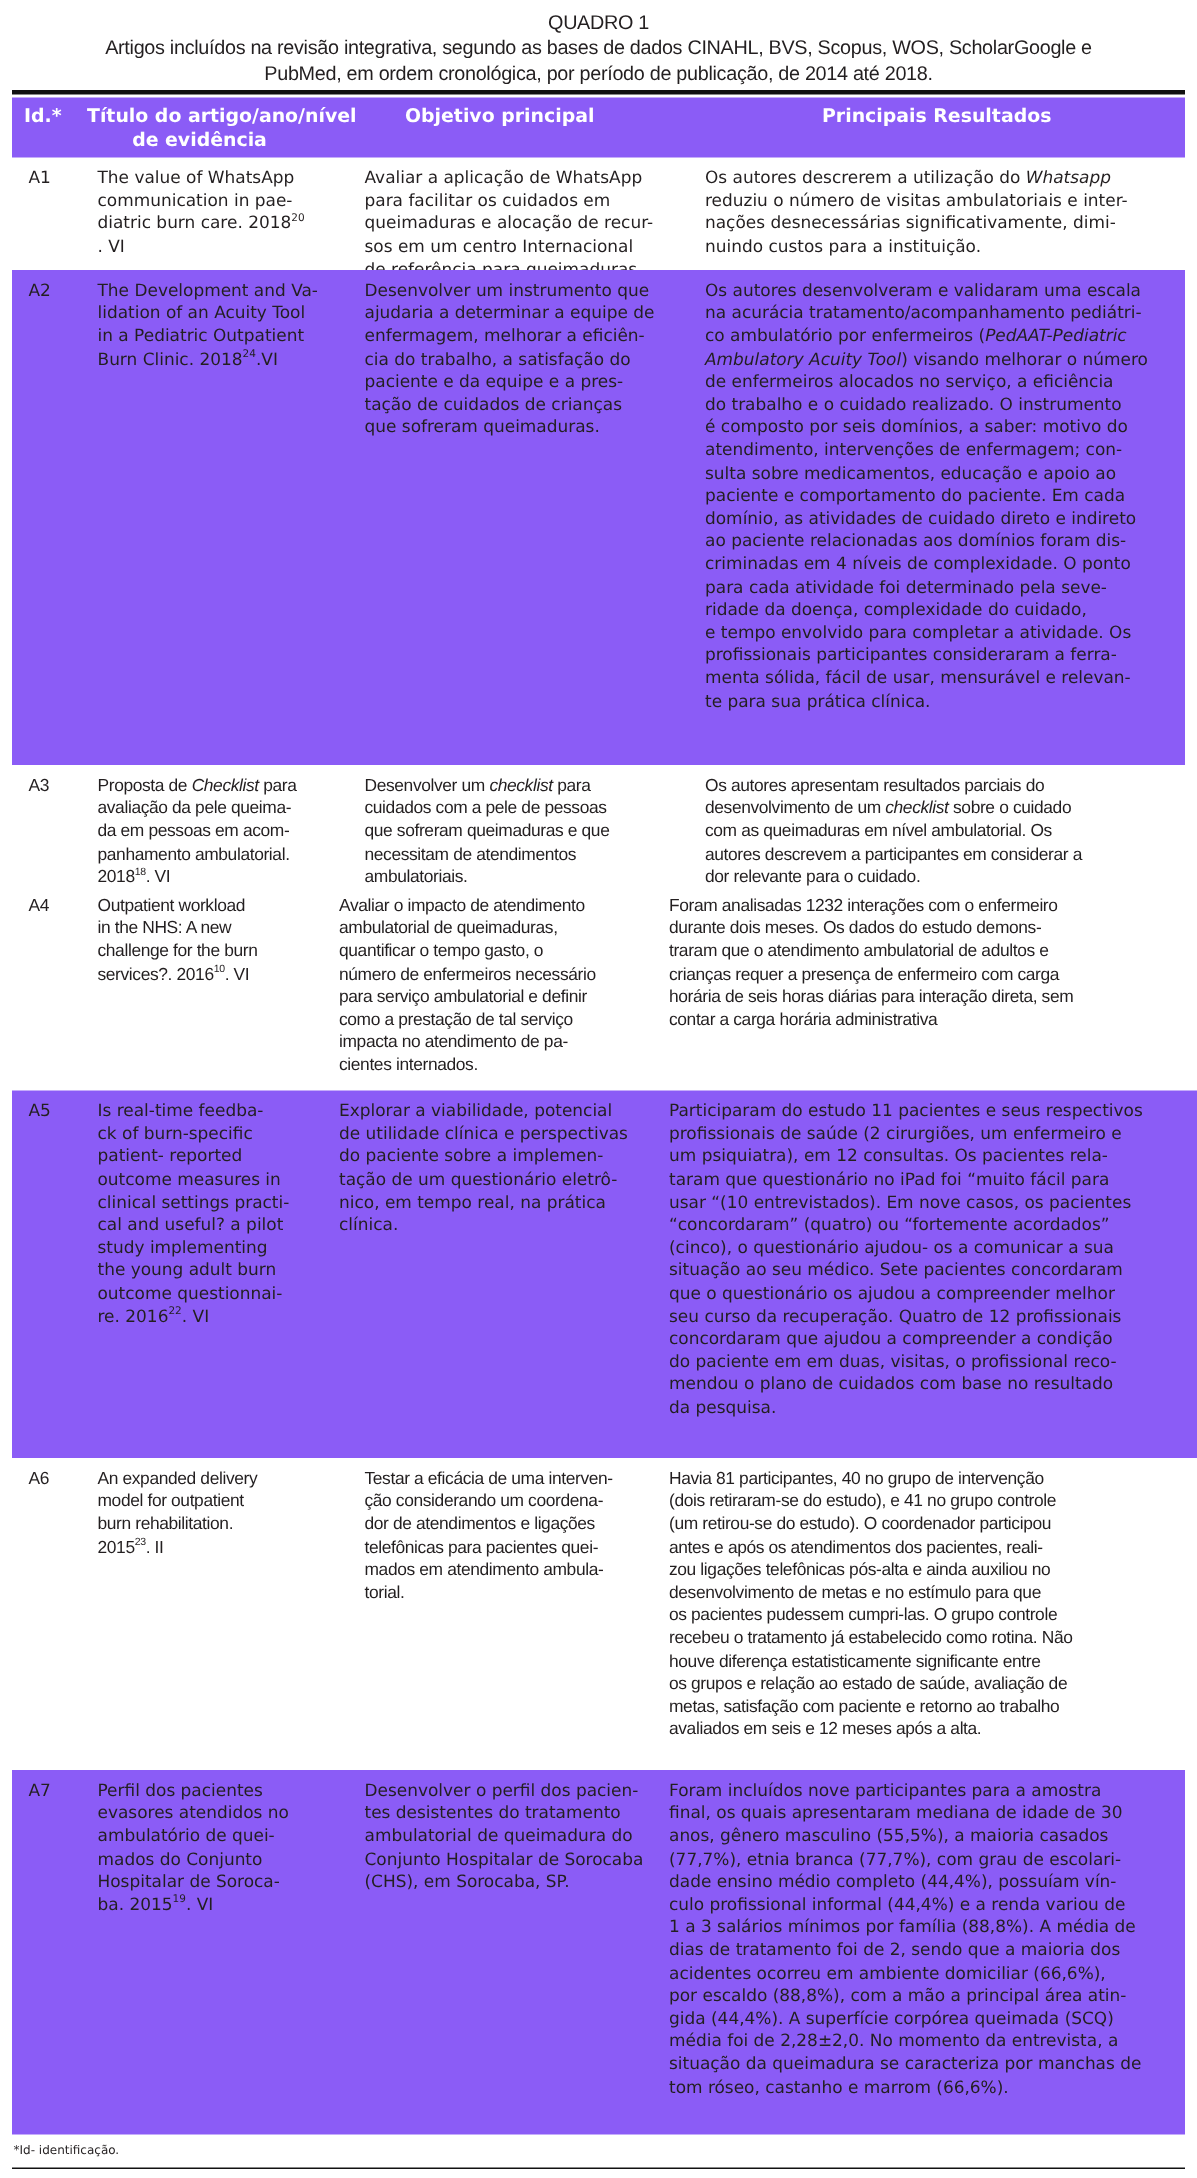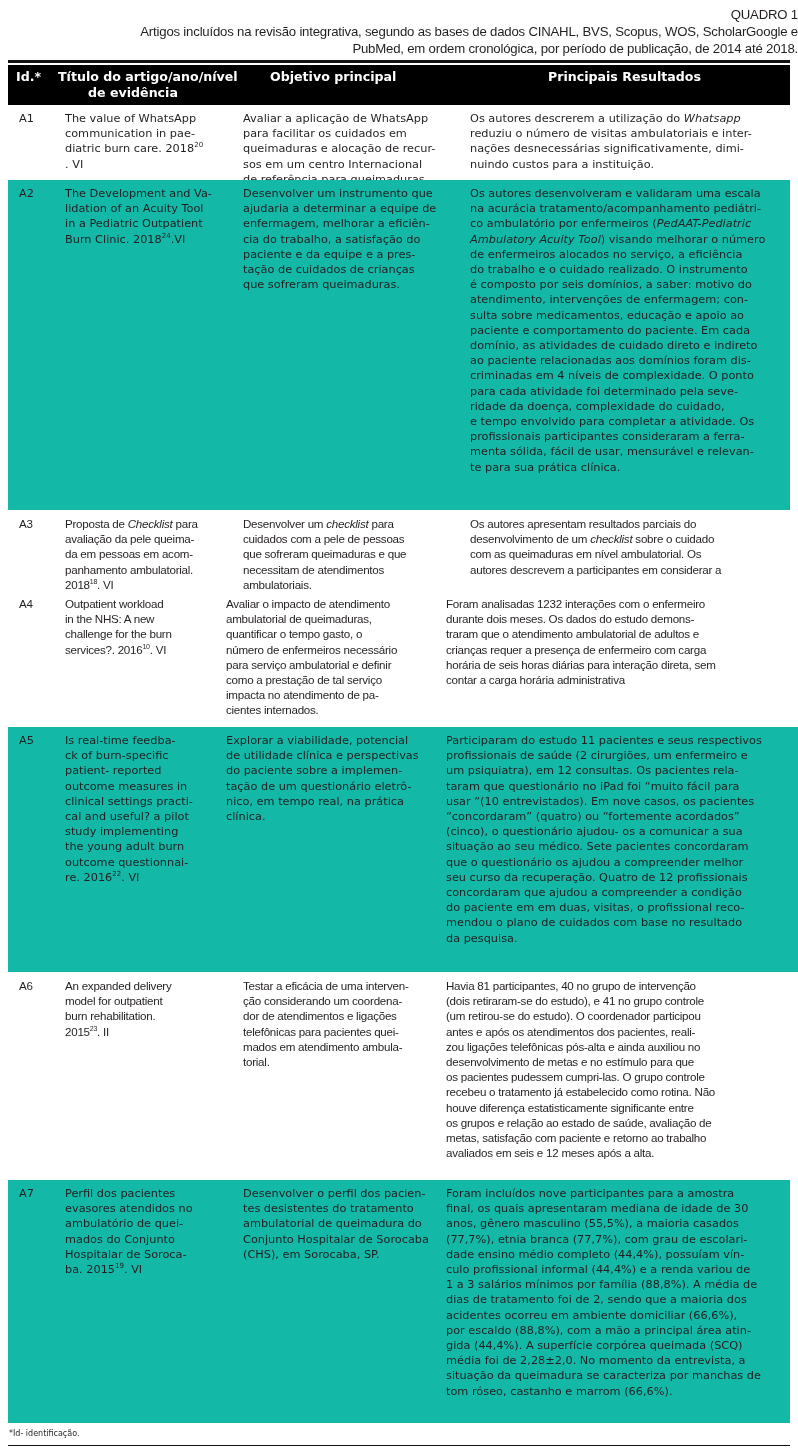--- a/index.html
+++ b/index.html
@@ -1,28 +1,28 @@
 <!DOCTYPE html>
 <html><head>
 <meta charset="utf-8">
 <style>
   html, body { margin: 0; padding: 0; background: #ffffff; }
   body { width: 798px; height: 1452px; position: relative; overflow: hidden;
          font-family: "DejaVu Sans", sans-serif; color: #231f20; }
-  .caption { position: absolute; left: 0; top: 6px; width: 798px; text-align: right;
+  .caption { position: absolute; left: 0; top: 6px; width: 798px; text-align: center;
              font-family: "Liberation Sans Narrow", "Liberation Sans", sans-serif;
              font-size: 13.2px; line-height: 17px; letter-spacing: -0.2px; }
   .caption .cap-label { display: block; }
   .top-rule { position: absolute; left: 8px; width: 782px; top: 60px; height: 3px; background: #111; }
   .header { position: absolute; left: 8px; width: 782px; top: 65px; height: 40px;
-            background: #000000; color: #ffffff; font-weight: bold; font-size: 12.6px; }
+            background: #8b5cf6; color: #ffffff; font-weight: bold; font-size: 12.6px; }
   .header .h { position: absolute; top: 4px; line-height: 16px; }
   .rows { position: absolute; left: 8px; width: 782px; top: 105px; }
   .row { position: absolute; left: 0; width: 782px; font-size: 11.3px; line-height: 15.2px; }
-  .row.shaded { background: #14b8a6; }
+  .row.shaded { background: #8b5cf6; }
   .row.narrow { font-family: "Liberation Sans", sans-serif; font-size: 11.6px; line-height: 15.2px;
                 letter-spacing: -0.25px; }
   .cell { position: absolute; top: 6px; }
   .c-id { left: 11px; width: 40px; }
   .c-title { left: 57px; width: 175px; }
   .c-obj { left: 235px; width: 200px; }
   .c-res { left: 462px; width: 316px; }
   .row.a4 .c-obj { left: 218px; width: 215px; }
   .row.a4 .c-res { left: 438px; width: 335px; }
   .row.a5 .c-obj { left: 218px; width: 212px; }
@@ -135,20 +135,21 @@
         <span class="line">cuidados com a pele de pessoas</span>
         <span class="line">que sofreram queimaduras e que</span>
         <span class="line">necessitam de atendimentos</span>
         <span class="line">ambulatoriais.</span>
       </div>
       <div class="cell c-res">
         <span class="line">Os  autores  apresentam  resultados  parciais  do</span>
         <span class="line">desenvolvimento de um <i>checklist</i> sobre o cuidado</span>
         <span class="line">com as  queimaduras  em nível  ambulatorial.  Os</span>
         <span class="line">autores descrevem a participantes  em considerar a</span>
+        <span class="line">dor relevante para o cuidado.</span>
       </div>
     </div>
   <div class="row narrow a4" style="top:485px; height:137px;">
       <div class="cell c-id">A4</div>
       <div class="cell c-title">
         <span class="line">Outpatient workload</span>
         <span class="line">in the NHS: A new</span>
         <span class="line">challenge for the burn</span>
         <span class="line">services?. 2016<sup>10</sup>. VI</span>
       </div>

